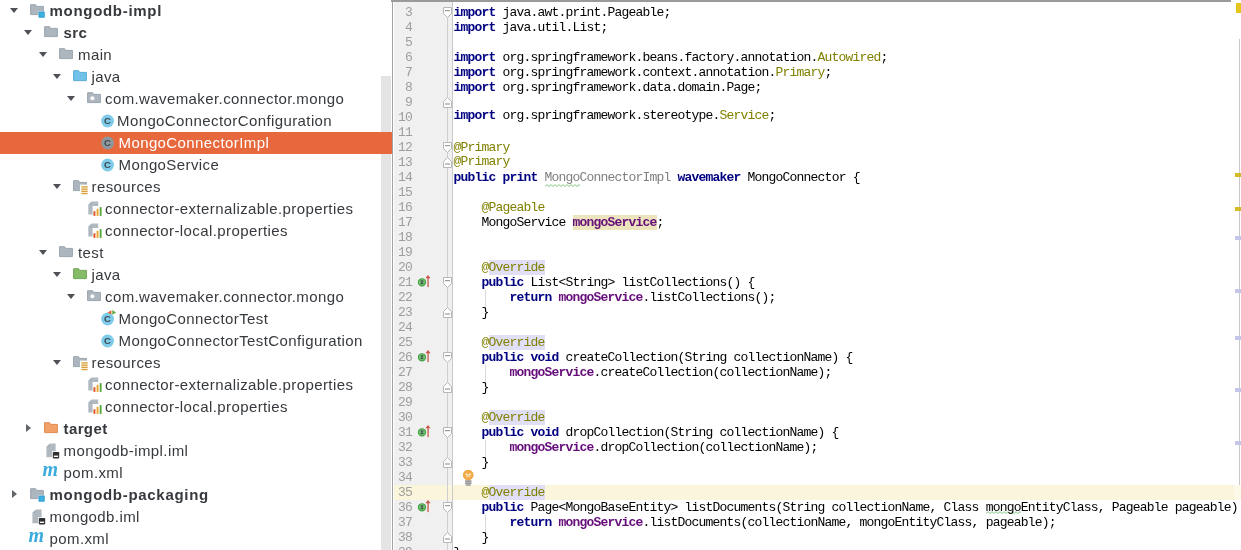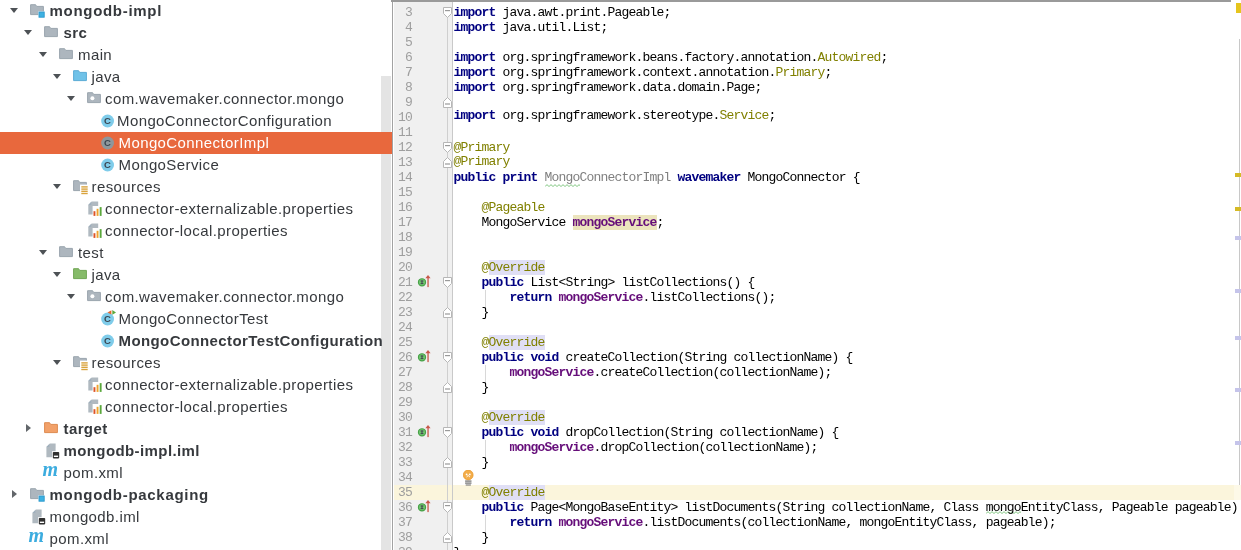--- a/index.html
+++ b/index.html
@@ -274,21 +274,21 @@
     <circle cx="6.6" cy="8" r="6.4" fill="#7fccea"></circle>
     <text x="6.7" y="11.4" text-anchor="middle" font-family="Liberation Sans" font-size="9.5" font-weight="bold" fill="#3a4550">C</text>
     <path d="M10.4 -0.8 L10.4 3.6 L6.5 1.4 Z" fill="#e5672e"></path>
     <path d="M11.3 -0.9 L15 1.4 L11.3 3.7 Z" fill="#5aa83c"></path>
   </svg>
 <div style="position:absolute;left:118.5px;top:308px;height:22px;line-height:22px;color:#36393d;font-weight:normal;letter-spacing:0.4px;white-space:nowrap">MongoConnectorTest</div>
 <svg style="position:absolute;left:100.5px;top:333px;overflow:visible" width="16" height="17" viewBox="0 0 16 17">
     <circle cx="6.6" cy="8" r="6.4" fill="#7fccea"></circle>
     <text x="6.7" y="11.4" text-anchor="middle" font-family="Liberation Sans" font-size="9.5" font-weight="bold" fill="#3a4550">C</text>
   </svg>
-<div style="position:absolute;left:118.5px;top:330px;height:22px;line-height:22px;color:#36393d;font-weight:bold;letter-spacing:0.4px;white-space:nowrap">MongoConnectorTestConfiguration</div>
+<div style="position:absolute;left:118.5px;top:330px;height:22px;line-height:22px;color:#36393d;font-weight:normal;letter-spacing:0.4px;white-space:nowrap">MongoConnectorTestConfiguration</div>
 <div style="position:absolute;left:52.5px;top:360.2px;width:0;height:0;border-left:4.5px solid transparent;border-right:4.5px solid transparent;border-top:5.6px solid #4e5256"></div>
 <svg style="position:absolute;left:72.5px;top:355px;overflow:visible" width="16" height="17" viewBox="0 0 16 17">
     <path d="M0.6 11.6 L0.6 1.7 L5.6 1.7 L6.6 3.4 L13.4 3.4 L13.4 11.6 Z" fill="#adb6be" stroke="#9aa5ae" stroke-width="1"></path>
     <rect x="7" y="5.6" width="9.5" height="10.6" fill="#fff"></rect>
     <rect x="8.3" y="7.2" width="6.4" height="1.4" fill="#d9a33c"></rect>
     <rect x="8.3" y="9.4" width="6.4" height="1.4" fill="#d9a33c"></rect>
     <rect x="8.3" y="11.6" width="6.4" height="1.4" fill="#d9a33c"></rect>
     <rect x="8.3" y="13.8" width="6.4" height="1.4" fill="#d9a33c"></rect>
   </svg>
 <div style="position:absolute;left:91.5px;top:352px;height:22px;line-height:22px;color:#36393d;font-weight:normal;letter-spacing:0.4px;white-space:nowrap">resources</div>
@@ -315,21 +315,21 @@
     <path d="M0.6 11.6 L0.6 1.7 L5.6 1.7 L6.6 3.4 L13.4 3.4 L13.4 11.6 Z" fill="#f2a169" stroke="#dd8b50" stroke-width="1"></path>
   </svg>
 <div style="position:absolute;left:63.5px;top:418px;height:22px;line-height:22px;color:#36393d;font-weight:bold;letter-spacing:0.4px;white-space:nowrap">target</div>
 <svg style="position:absolute;left:44.0px;top:443px;overflow:visible" width="16" height="17" viewBox="0 0 16 17">
     <path d="M2.4 4.5 L5.8 0.6 L11.6 0.6 L11.6 14.2 L2.4 14.2 Z" fill="#b0b9c0"></path>
     <path d="M2.2 4.1 L5.4 4.1 L5.4 0.9 Z" fill="#9fafbc"></path>
     <rect x="8" y="8.2" width="8" height="8" fill="#fff"></rect>
     <rect x="8.8" y="9" width="6.4" height="6.4" rx="0.8" fill="#303030"></rect>
     <rect x="9.9" y="12.6" width="4.2" height="1.4" fill="#fff"></rect>
   </svg>
-<div style="position:absolute;left:63.5px;top:440px;height:22px;line-height:22px;color:#36393d;font-weight:bold;letter-spacing:0.4px;white-space:nowrap">mongodb-impl.iml</div>
+<div style="position:absolute;left:63.5px;top:440px;height:22px;line-height:22px;color:#36393d;font-weight:normal;letter-spacing:0.4px;white-space:nowrap">mongodb-impl.iml</div>
 <svg style="position:absolute;left:44.0px;top:465px;overflow:visible" width="16" height="17" viewBox="0 0 16 17">
     <text x="6.4" y="11.2" text-anchor="middle" font-family="Liberation Serif" font-style="italic" font-weight="bold" font-size="20" fill="#3cacdf">m</text>
   </svg>
 <div style="position:absolute;left:63.5px;top:462px;height:22px;line-height:22px;color:#36393d;font-weight:normal;letter-spacing:0.4px;white-space:nowrap">pom.xml</div>
 <div style="position:absolute;left:11.7px;top:490.3px;width:0;height:0;border-top:4.5px solid transparent;border-bottom:4.5px solid transparent;border-left:5.6px solid #62666a"></div>
 <svg style="position:absolute;left:30.0px;top:487px;overflow:visible" width="16" height="17" viewBox="0 0 16 17">
     <path d="M0.6 11.6 L0.6 1.7 L5.6 1.7 L6.6 3.4 L13.4 3.4 L13.4 11.6 Z" fill="#adb6be" stroke="#9aa5ae" stroke-width="1"></path>
     <rect x="8.3" y="8.3" width="5.9" height="5.9" fill="#fff"></rect>
     <rect x="9" y="9" width="5.2" height="5.2" fill="#3eb1e2" stroke="#2b99cc" stroke-width="0.9"></rect>
   </svg>

